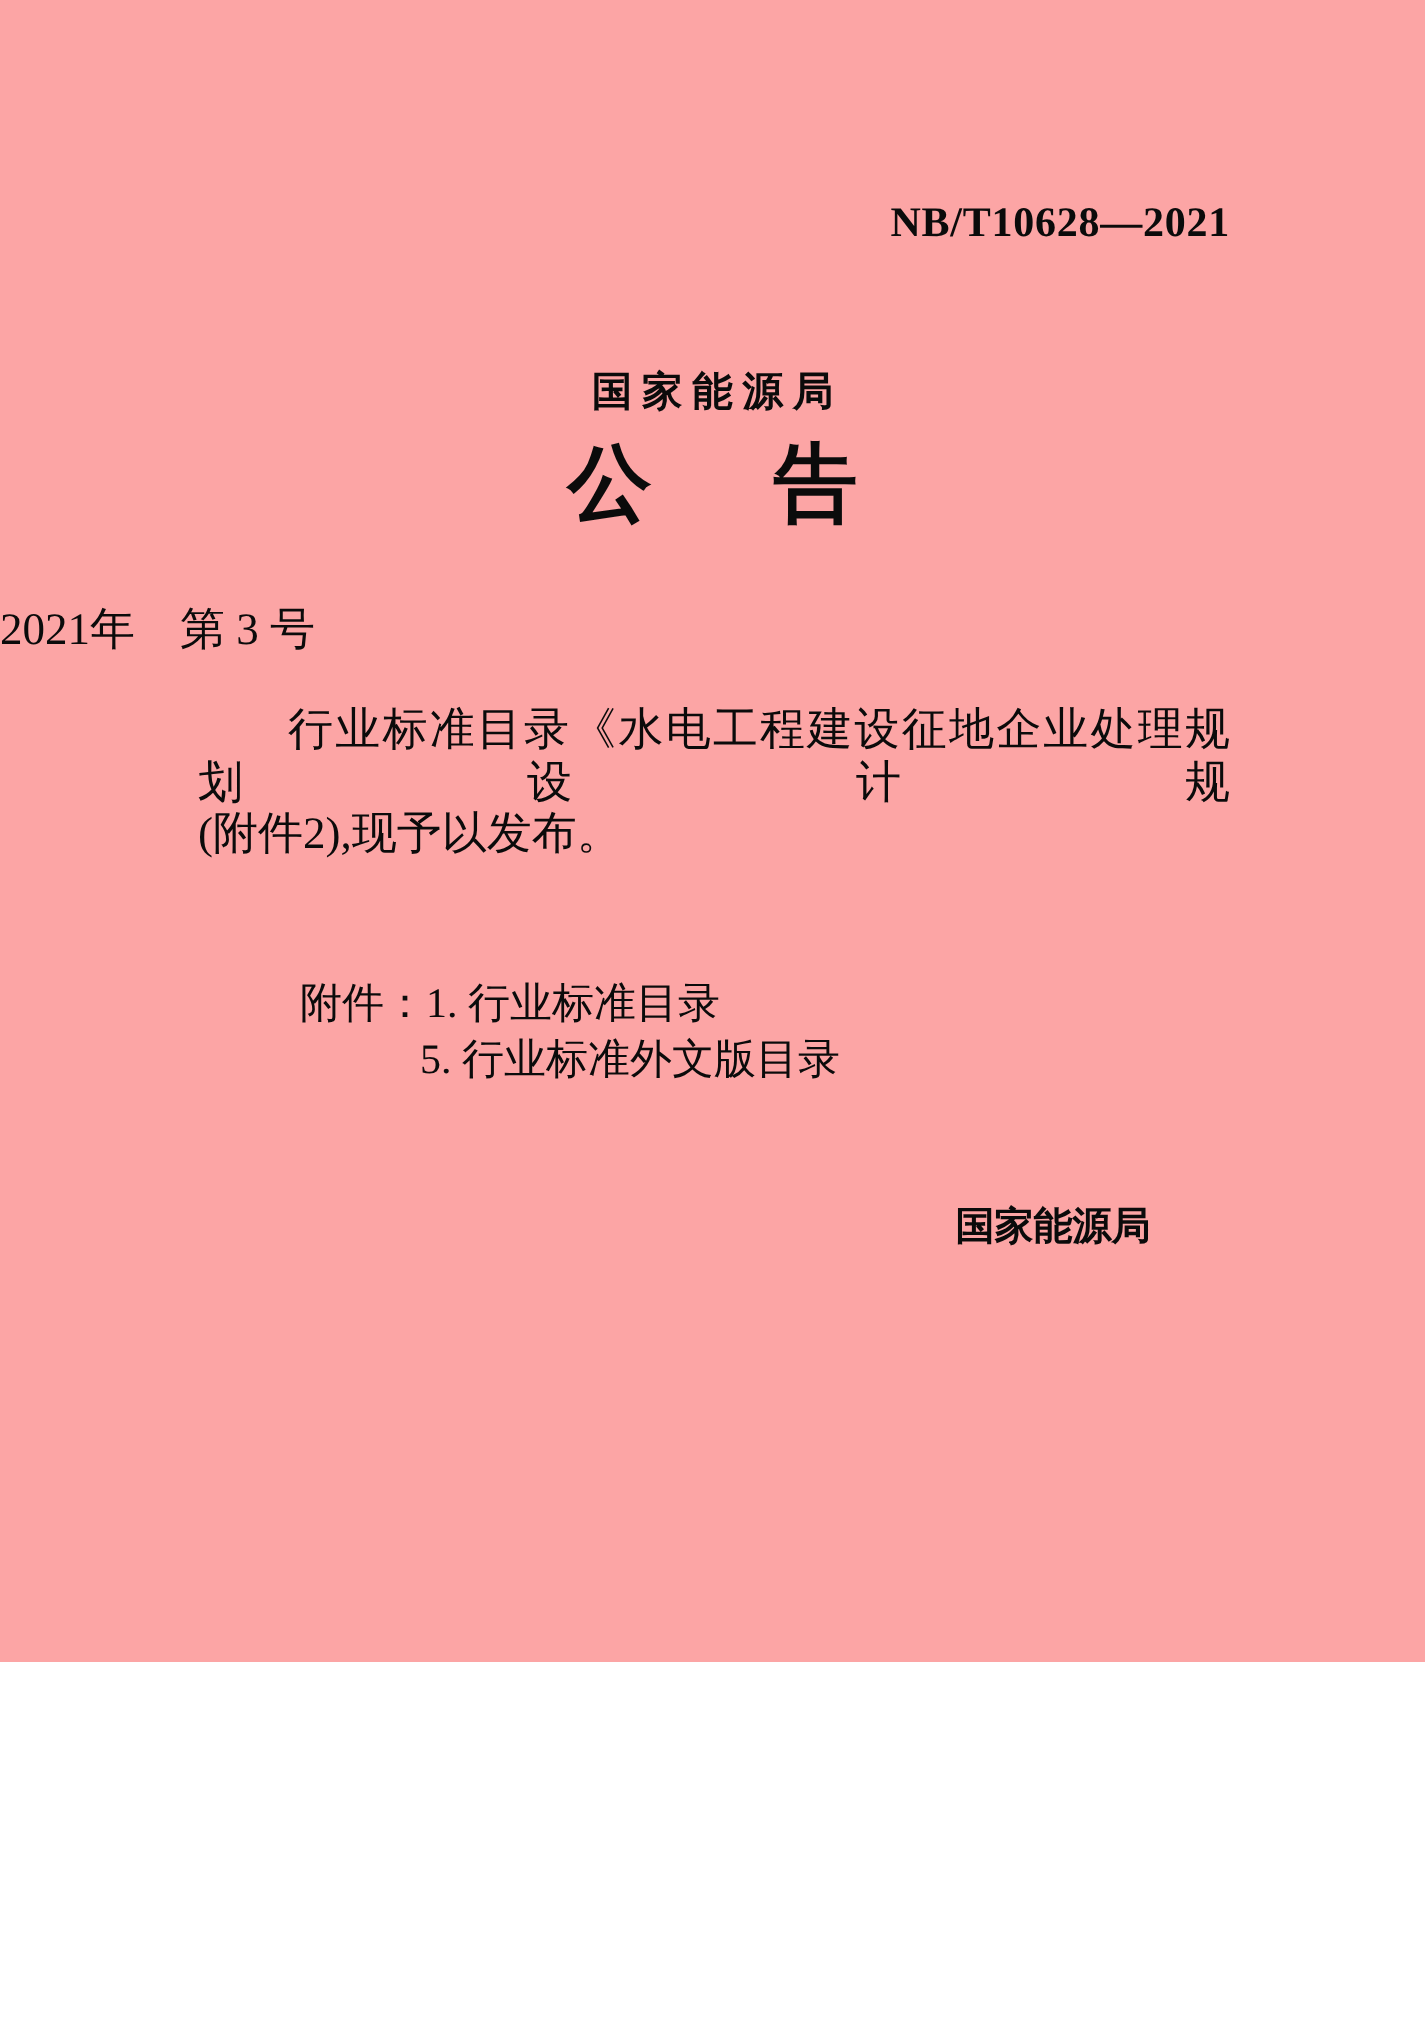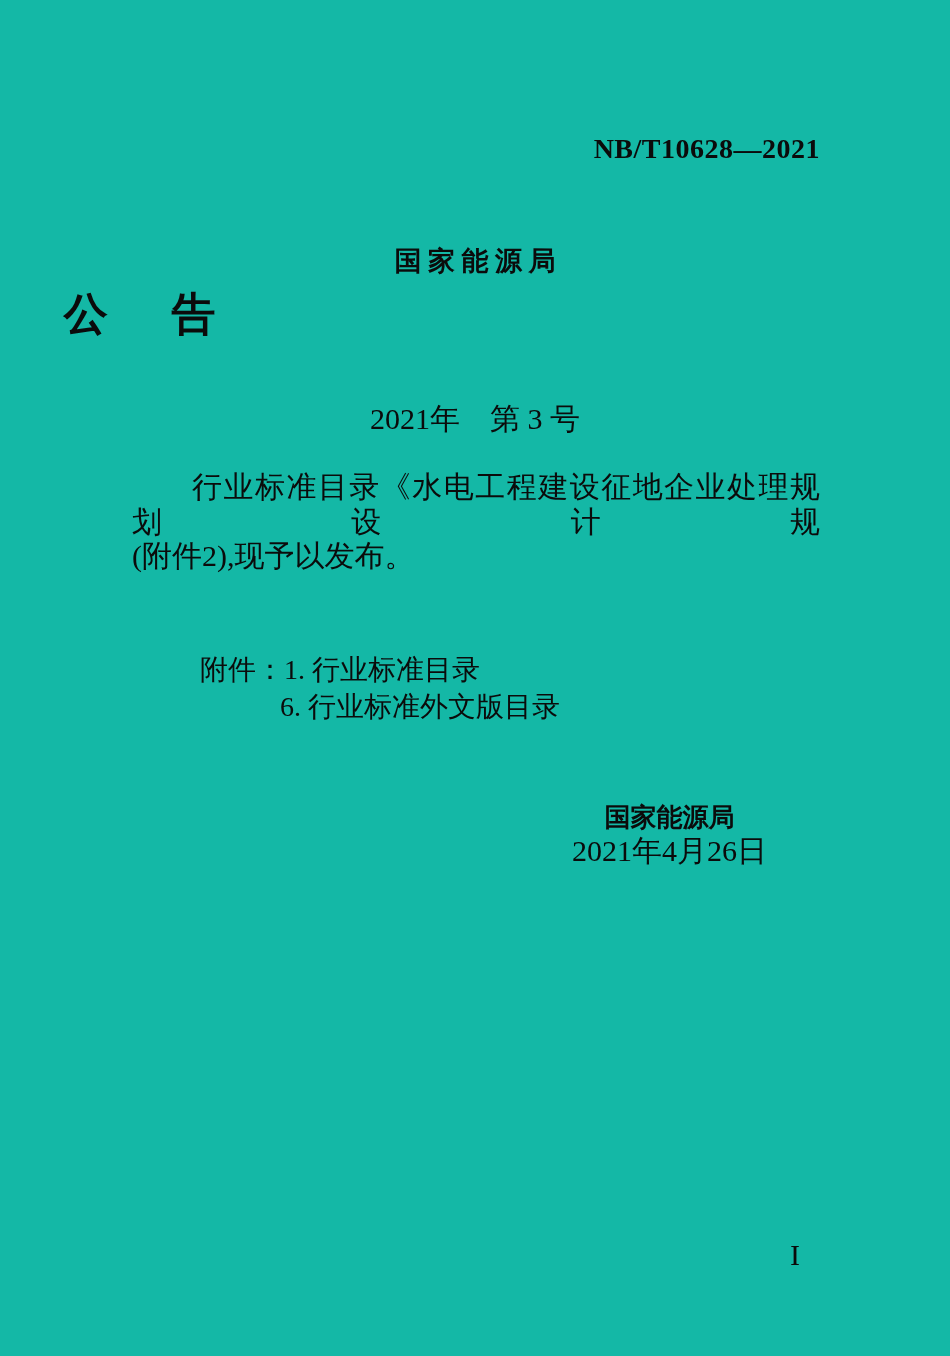--- a/index.html
+++ b/index.html
@@ -1,21 +1,21 @@
 <!DOCTYPE html>
 <html><head>
 <meta charset="utf-8">
 <style>
   * { margin: 0; padding: 0; box-sizing: border-box; }
   html, body { background: #ffffff; }
   .page {
     position: relative;
     width: 950px;
-    height: 1356px;
-    background: #14b8a6;
+    height: 1108px;
+    background: #fca5a5;
     color: #0b0b0b;
     overflow: hidden;
     font-family: "Liberation Serif", "DejaVu Serif", serif;
   }
   .standard-number {
     position: absolute;
     top: 133px;
     right: 130px;
     font-family: "Liberation Serif", "DejaVu Serif", serif;
     font-weight: bold;
@@ -32,33 +32,34 @@
     font-weight: bold;
     font-size: 27px;
     letter-spacing: 0.24em;
     text-indent: 0.24em;
   }
   .doc-type {
     position: absolute;
     top: 285px;
     left: 0;
     width: 100%;
+    text-align: center;
     font-family: Liberation Mono, monospace;
     font-weight: bold;
-    font-size: 44px;
+    font-size: 56px;
     letter-spacing: 1.45em;
     text-indent: 1.45em;
     white-space: nowrap;
   }
   .issue-number {
     position: absolute;
     top: 399px;
     left: 0;
     width: 100%;
-    text-align: center;
+    text-align: left;
     font-size: 30px;
   }
   .body-paragraph {
     position: absolute;
     top: 470px;
     left: 132px;
     width: 688px;
     font-size: 30px;
     line-height: 34.5px;
   }
@@ -118,23 +119,22 @@
 
   <div class="body-paragraph">
     <div class="body-line first">行业标准目录《水电工程建设征地企业处理规划设计规</div>
     <div class="body-line last">(附件2),现予以发布。</div>
   </div>
 
   <div class="attachments">
     <div class="attachment-line">
       <span>附件：</span><span>1. 行业标准目录</span>
     </div>
-    <div class="attachment-item-2">6. 行业标准外文版目录</div>
+    <div class="attachment-item-2">5. 行业标准外文版目录</div>
   </div>
 
   <div class="signature">
     <div class="signature-agency">国家能源局</div>
-    <div class="signature-date">2021年4月26日</div>
   </div>
 
   <div class="page-number">I</div>
 
 </div>
 
 </body></html>

